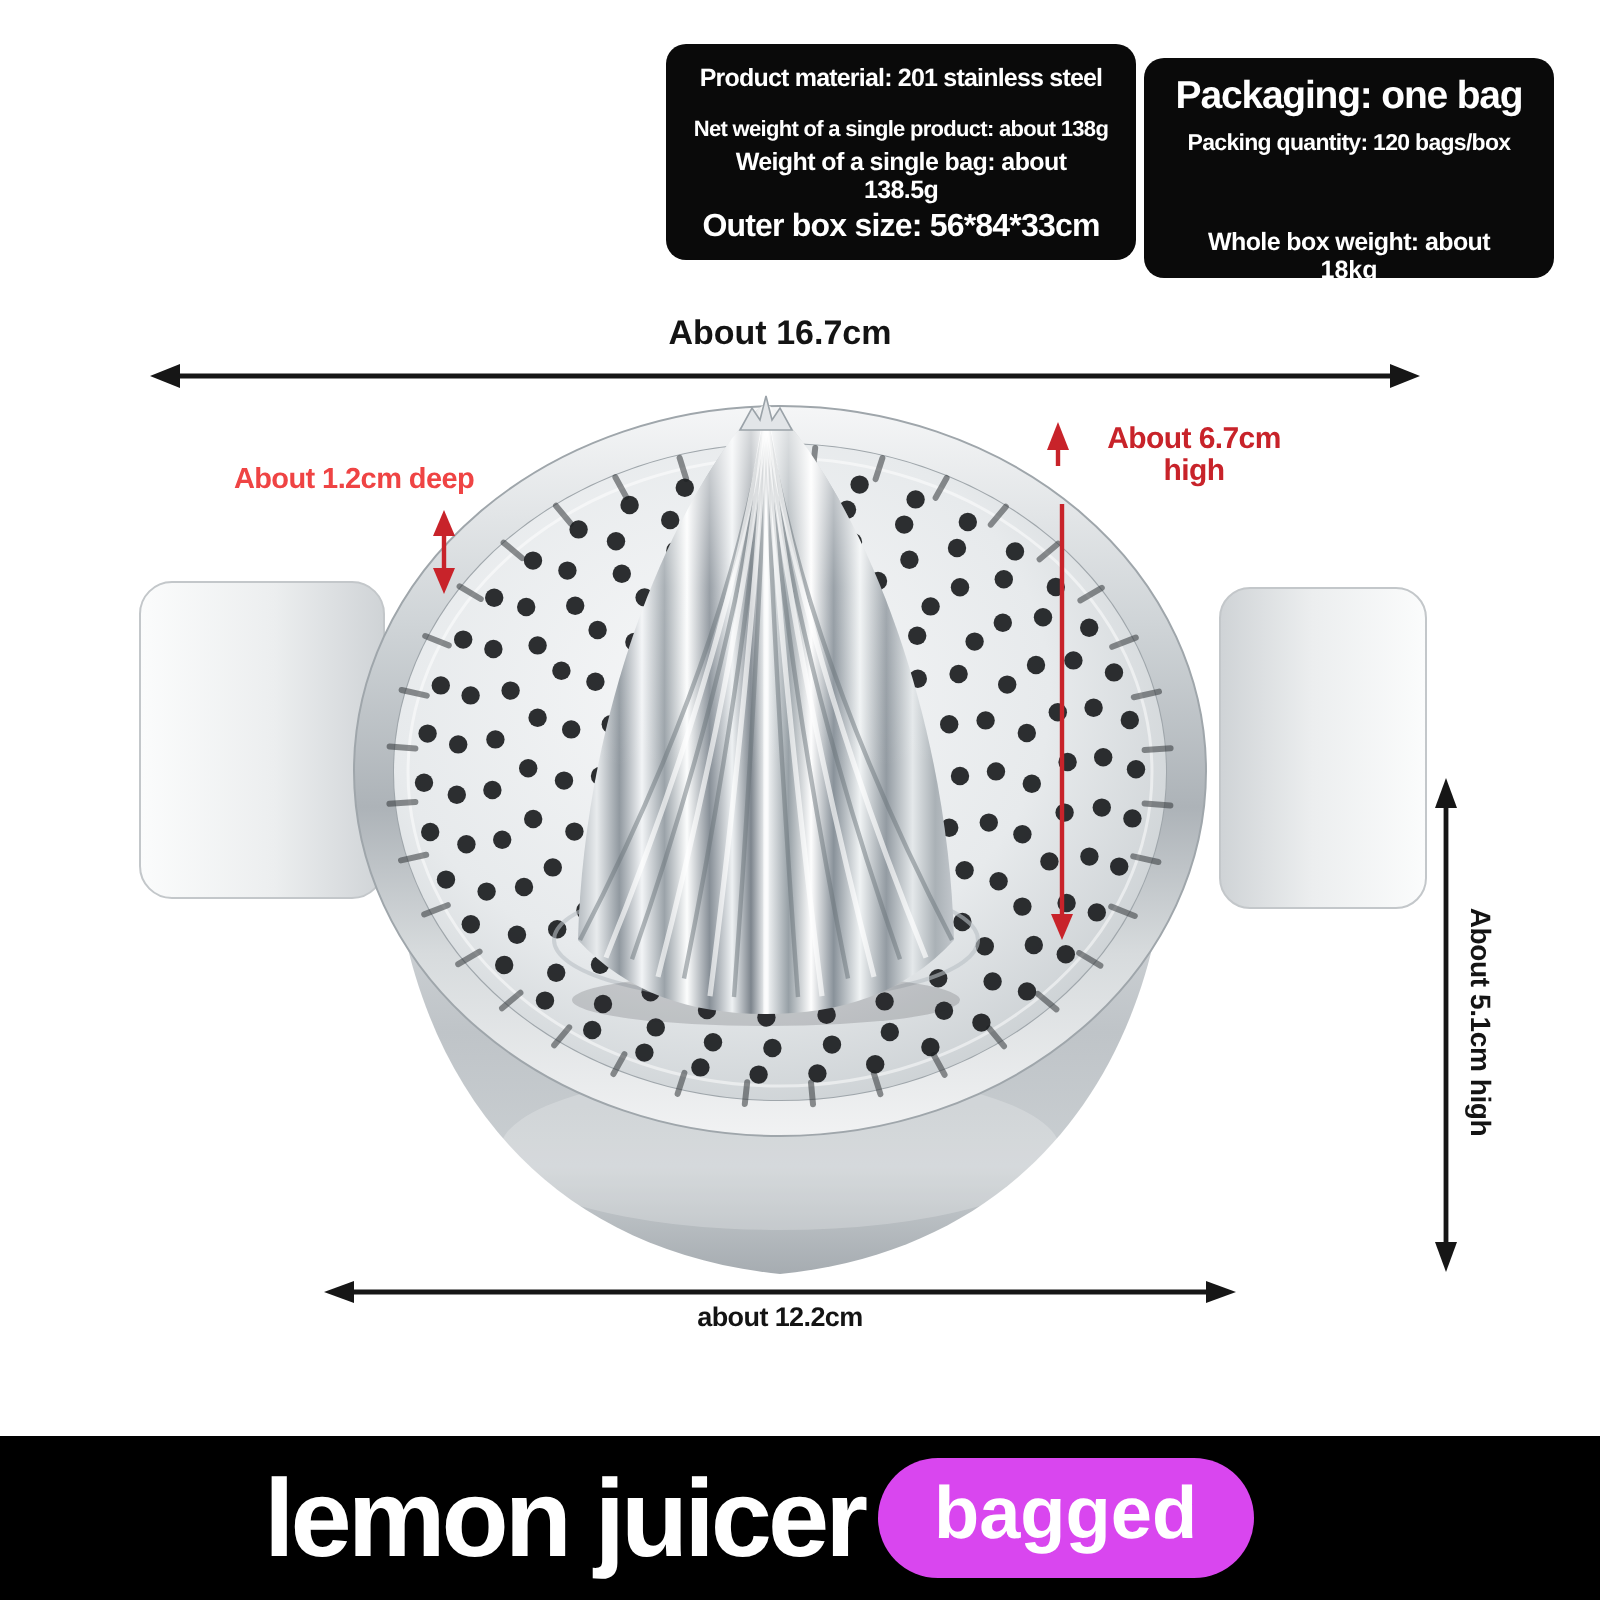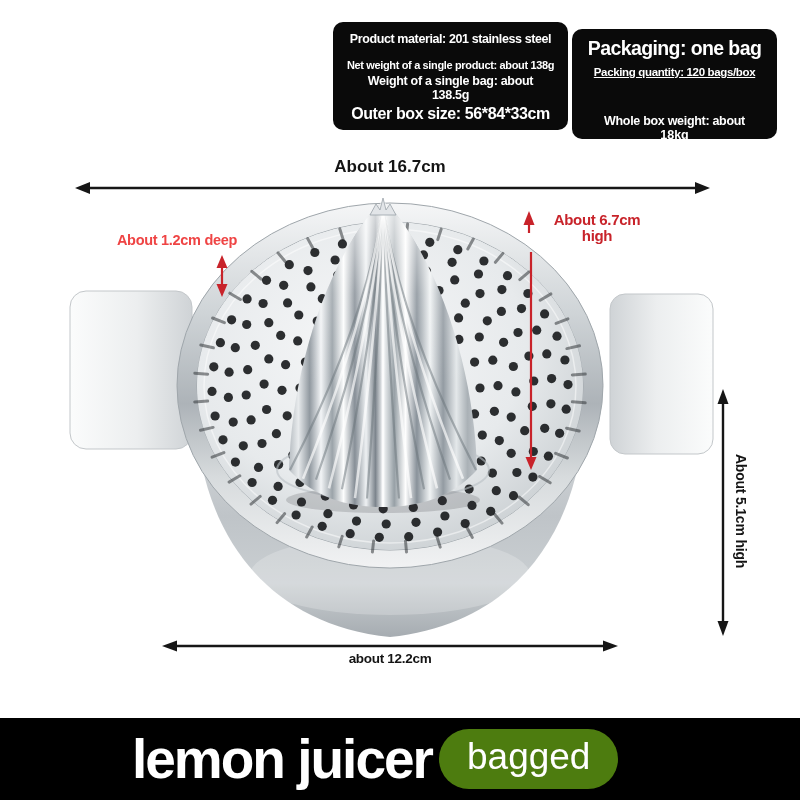--- a/index.html
+++ b/index.html
@@ -12,43 +12,43 @@
             font-weight:bold;text-align:center;box-sizing:border-box;}
   .spec-box div{white-space:nowrap;}
   #spec-left{left:333px;top:22px;width:235px;height:108px;padding-top:10px;}
   .sl0{font-size:12.5px;letter-spacing:-0.4px;margin-bottom:13px;}
   .sl1{font-size:11px;letter-spacing:-0.35px;margin-bottom:3px;}
   .sl2{font-size:12.5px;letter-spacing:-0.3px;}
   .sl3{font-size:12.5px;letter-spacing:-0.3px;margin-bottom:3px;}
   .sl4{font-size:16px;letter-spacing:-0.4px;}
   #spec-right{left:572px;top:29px;width:205px;height:110px;padding-top:8px;}
   .sr0{font-size:19.5px;letter-spacing:-0.6px;margin-bottom:6px;}
-  .sr1{font-size:11.5px;letter-spacing:-0.35px;margin-bottom:4px;text-decoration:underline;}
+  .sr1{font-size:11.5px;letter-spacing:-0.35px;margin-bottom:4px;}
   .sr2{font-size:12.5px;letter-spacing:-0.3px;margin-top:36px;}
   .sr3{font-size:12.5px;}
 
   
   .dim-label{position:absolute;font-weight:bold;color:#141414;}
   #label-width{left:240px;top:157px;width:300px;text-align:center;font-size:17px;}
   #label-depth{left:109px;top:232px;width:136px;text-align:center;font-size:14.5px;
                color:#ef4444;letter-spacing:-0.3px;}
   #label-coneh{left:531px;top:212px;width:132px;text-align:center;font-size:15px;
                color:#c8232a;line-height:1.08;letter-spacing:-0.3px;}
   #label-inner{left:240px;top:651px;width:300px;text-align:center;font-size:13.5px;
                line-height:1.15;letter-spacing:-0.3px;}
   #label-bowlh{left:683px;top:503px;width:115px;text-align:center;font-size:14px;
                transform:rotate(90deg);letter-spacing:-0.2px;}
 
   
   #banner{position:absolute;left:0;top:718px;width:800px;height:82px;background:#000000;
           display:flex;align-items:center;}
   #banner-title{margin-left:132px;font-size:55px;font-weight:bold;color:#ffffff;
                 letter-spacing:-2px;white-space:nowrap;}
-  #banner-badge{margin-left:7px;background:#4d7c0f;color:#ffffff;font-size:37px;
-                font-weight:normal;border-radius:32px;padding:7px 28px 11px 28px;white-space:nowrap;}
+  #banner-badge{margin-left:7px;background:#d946ef;color:#ffffff;font-size:37px;
+                font-weight:bold;border-radius:32px;padding:7px 28px 11px 28px;white-space:nowrap;}
 </style>
 </head>
 <body>
 
 <div id="stage">
 
   <svg width="800" height="800" viewBox="0 0 800 800">
     <defs>
       <linearGradient id="handleGradL" x1="0" y1="0" x2="1" y2="0">
         <stop offset="0" stop-color="#fbfcfc"></stop>

